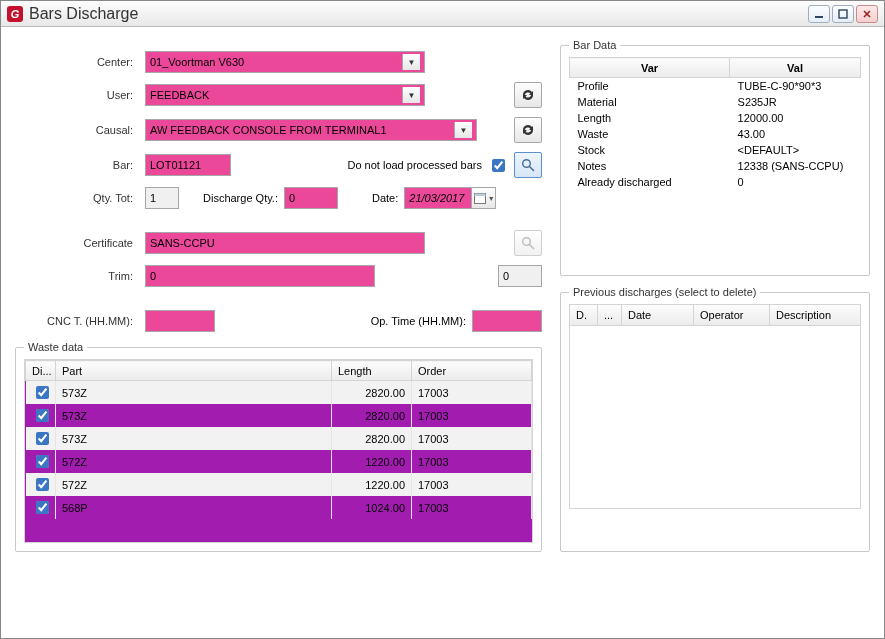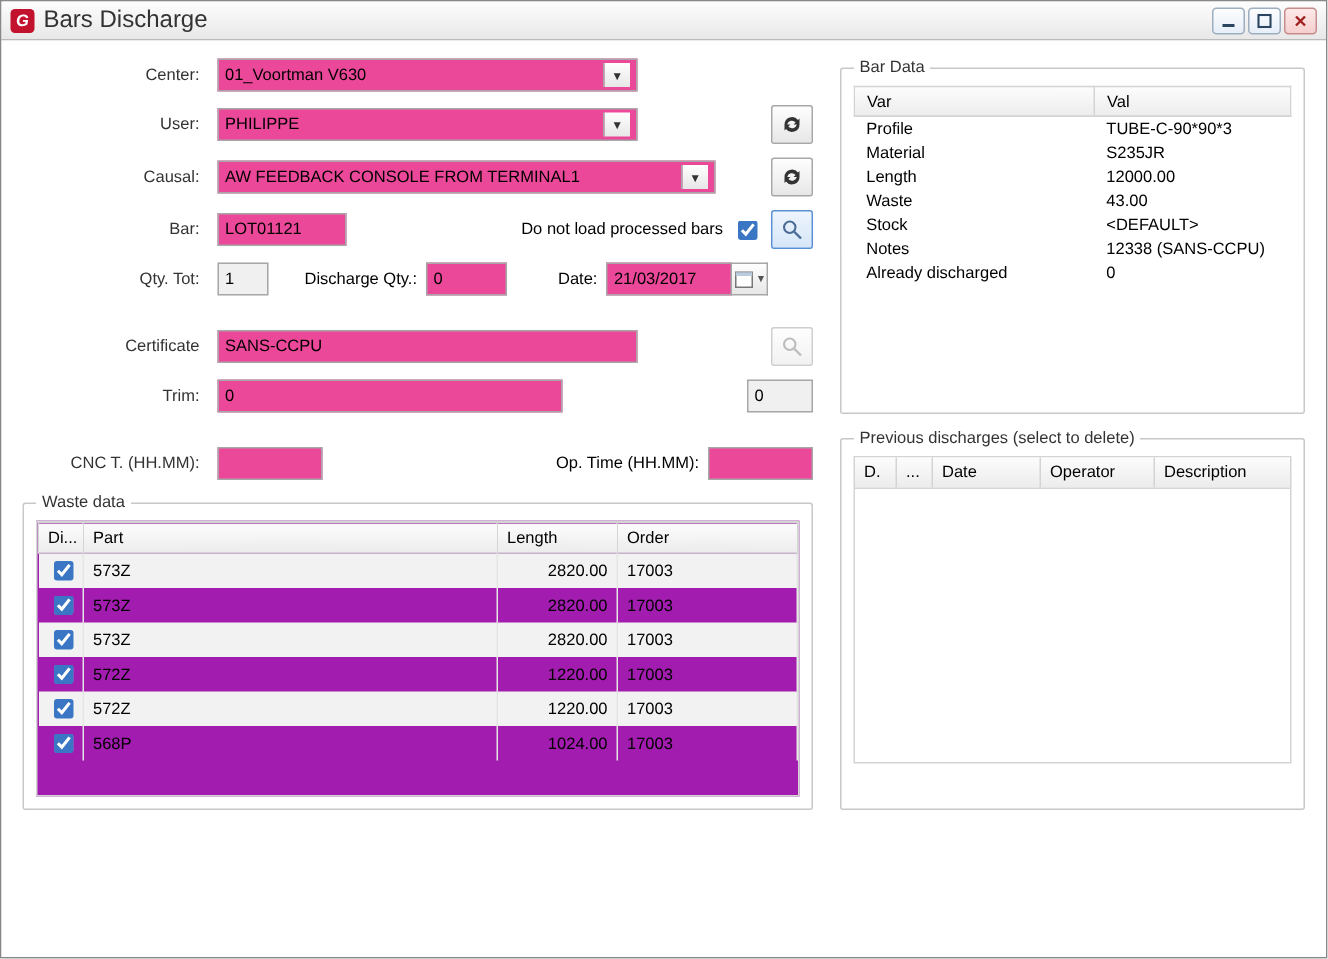--- a/index.html
+++ b/index.html
@@ -50,21 +50,21 @@
   .content {
     flex:1;
     background:#fff;
     padding:12px 14px 10px 14px;
     display:flex;
     flex-direction:column;
     gap:8px;
     overflow:hidden;
   }
   .upper { display:flex; gap:18px; }
-  .left-col { flex:1; min-width:0;}
+  .left-col { flex:1; min-width:0;margin-top:12px;}
   .right-col { width:310px; display:flex; flex-direction:column; gap:10px;}
   .form-row { display:flex; align-items:center; margin-bottom:9px; gap:6px;}
   .form-row label {
     width:124px; text-align:right; padding-right:6px;
     color:#333;
   }
   .combo,.txt {
     height:22px;
     border:1px solid #a7a7a7;
     background:#ec4899;
@@ -94,21 +94,21 @@
     border:1px solid #c8c8c8;
     border-radius:2px;
     margin:0; padding:6px 8px 8px 8px;
     background:#fff;
   }
   fieldset.group > legend{ font-size:11px; color:#333; padding:0 4px;}
   .bar-data-body{ height:210px; overflow:auto;}
   .kv-table{ width:100%; border-collapse:collapse; table-layout:fixed;}
   .kv-head th{
     background:linear-gradient(#fcfcfc,#ececec);
-    border:1px solid #d4d4d4; font-weight:normal; text-align:left;
+    border:1px solid #d4d4d4; font-weight:bold; text-align:center;
     padding:3px 8px; height:20px;
   }
   .kv-row td{ padding:2px 8px; border:0; }
   .prev-body{ height:205px; border:1px solid #d4d4d4; background:#fff; }
   .prev-head{ display:flex; background:linear-gradient(#fcfcfc,#ececec); border-bottom:1px solid #d4d4d4;}
   .prev-head div{ padding:4px 6px; border-right:1px solid #d4d4d4; font-weight:normal; }
   .parts-group{ flex:1; }
   .parts-body { height:184px; border:1px solid #d4d4d4; background:#a21caf; overflow:auto;}
   table.parts { width:100%; border-collapse:collapse; table-layout:fixed;}
   table.parts th{
@@ -196,21 +196,21 @@
           <label>Center:</label>
           <div class="combo" style="width:280px">
             <span class="combo-text">01_Voortman V630</span>
             <span class="combo-btn">▼</span>
           </div>
         </div>
 
         <div class="form-row">
           <label>User:</label>
           <div class="combo" style="width:280px">
-            <span class="combo-text">PHILIPPE</span>
+            <span class="combo-text">FEEDBACK</span>
             <span class="combo-btn">▼</span>
           </div>
           <div style="flex:1"></div>
           <div class="icon-btn">
             <svg width="16" height="16" viewBox="0 0 16 16">
               <path d="M3 8a5 5 0 0 1 9-3l1-1v4h-4l1.4-1.4A3.2 3.2 0 0 0 4.8 8z M13 8a5 5 0 0 1-9 3l-1 1V8h4l-1.4 1.4A3.2 3.2 0 0 0 11.2 8z" fill="#333"></path>
             </svg>
           </div>
         </div>
 
@@ -243,21 +243,21 @@
           </div>
         </div>
 
         <div class="form-row">
           <label>Qty. Tot:</label>
           <input class="txt small-input readonly" readonly="" style="width: 34px;" value="1">
           <span style="margin-left:18px">Discharge Qty.:</span>
           <input class="txt" style="width: 54px;" value="0">
           <span style="margin-left:28px">Date:</span>
           <div class="date-field">
-            <input class="txt" style="width: 84px;" value="21/03/2017">
+            <input class="txt" style="width: 68px; font-style: italic;" value="21/03/2017">
             <div class="date-btn">
               <svg width="14" height="14" viewBox="0 0 14 14">
                 <rect x="1.5" y="2.5" width="11" height="10" fill="#fff" stroke="#777"></rect>
                 <rect x="1.5" y="2.5" width="11" height="2.5" fill="#bcd"></rect>
                 <path d="M10 6 L7 9 L4 6" fill="none"></path>
               </svg>
               <span style="font-size:7px;margin-left:1px;color:#555">▼</span>
             </div>
           </div>
         </div>

